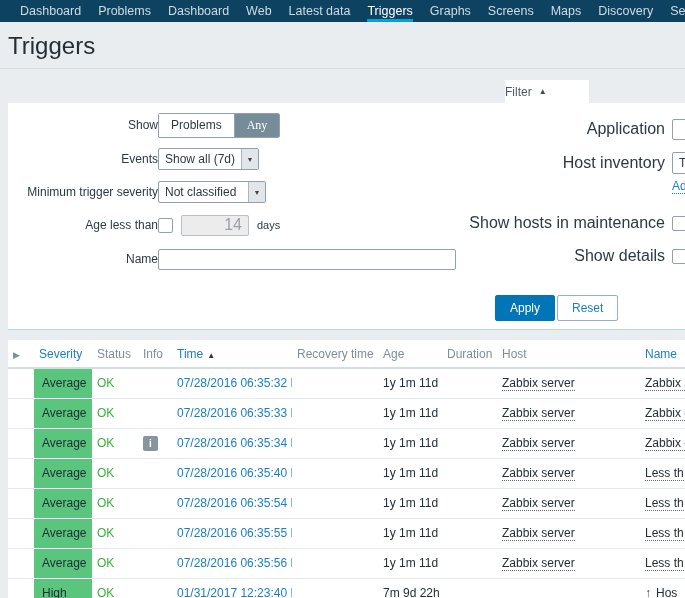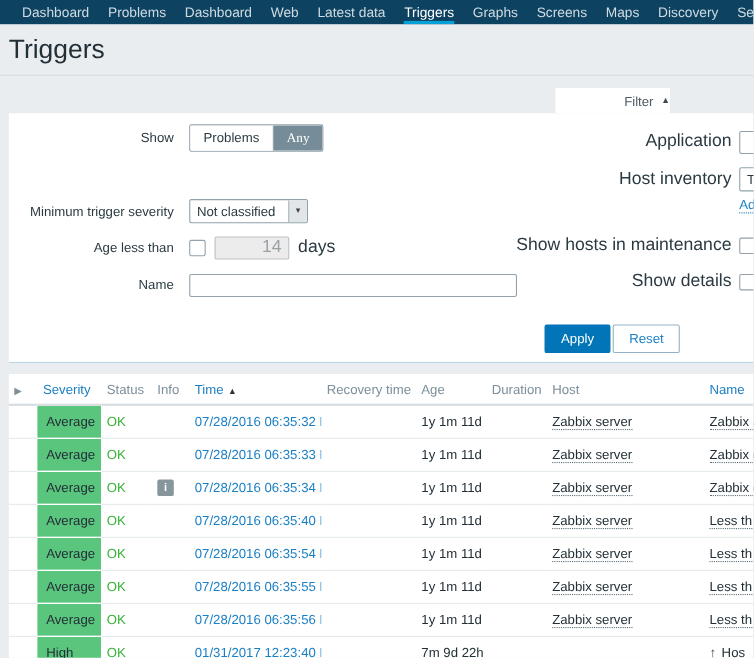--- a/index.html
+++ b/index.html
@@ -16,48 +16,48 @@
     display:flex; align-items:center; cursor:pointer; flex:0 0 auto;
   }
   .nav-item.active { color:#ffffff; border-bottom:3px solid #04a0d8; padding-top:3px; }
 
   
   .page-title { font-size:24px; font-weight:400; color:#222f36; margin:0; padding:10px 8px 8px 8px; }
   .title-divider { border-bottom:1px solid #d6dbdf; width:100%; }
 
   
   .filter-tab {
-    position:absolute; left:505px; top:80px; width:104px; height:23px; background:#ffffff;
-    display:flex; align-items:center; justify-content:flex-end; gap:7px;
+    position:absolute; left:505px; top:80px; width:84px; height:23px; background:#ffffff;
+    display:flex; align-items:center; justify-content:flex-start; gap:7px;
     font-size:12px; color:#4c5b66; cursor:pointer;
   }
   .filter-tab .tri { font-size:8px; color:#3b4a52; }
 
   
   .filter-panel {
     position:absolute; left:8px; top:103px; width:677px; height:227px;
     background:#ffffff; border-bottom:1px solid #bcd7e4;
   }
   .f-row { position:absolute; display:flex; align-items:center; height:24px; left:0; }
-  .f-label { width:150px; text-align:right; font-size:12px; color:#2b3a42; margin-right:14px; flex:0 0 auto; }
+  .f-label { width:150px; text-align:right; font-size:12px; color:#2b3a42; flex:0 0 auto; }
   .fr-label { width:200px; text-align:right; font-size:16px; color:#2b3a42; margin-right:7px; flex:0 0 auto; }
 
   .seg-group { display:flex; border:1px solid #93a1ab; border-radius:2px; overflow:hidden; }
   .seg { padding:4px 12px; font-size:12px; color:#2b3a42; background:#fff; border-right:1px solid #93a1ab; cursor:pointer; white-space:nowrap; }
   .seg:last-child { border-right:none; }
   .seg.active { background:#768d99; color:#fff;font-family:Liberation Serif, serif; }
 
   .sel { display:flex; align-items:center; border:1px solid #8fa1ab; background:#fff; height:22px; border-radius:2px; font-size:12px; color:#2b3a42; cursor:pointer; overflow:hidden; }
   .sel .sel-txt { padding:0 6px; flex:1 1 auto; white-space:nowrap; overflow:hidden; }
   .sel .sel-btn { width:17px; align-self:stretch; background:#e3e6e8; border-left:1px solid #aab6bd; display:flex; align-items:center; justify-content:center; font-size:7px; color:#444; flex:0 0 auto; }
 
   .cb { width:15px; height:15px; border:1px solid #93a1ab; background:#fff; border-radius:2px; flex:0 0 auto; cursor:pointer; }
 
   .age-input { width:68px; height:21px; border:1px solid #b9c1c6; background:#ececec; color:#9aa2a8; font-size:16px; text-align:right; padding:0 6px; margin:0 8px; border-radius:2px; }
-  .suffix { font-size:16px; color:#2b3a42; }
+  .suffix { font-size:11px; color:#2b3a42; }
   .name-input { width:298px; height:21px; border:1px solid #93a1ab; border-radius:2px; font-size:12px; padding:0 6px; color:#2b3a42; }
   .app-input { width:120px; height:21px; border:1px solid #93a1ab; border-radius:2px; font-size:12px; padding:0 6px; color:#2b3a42; }
 
   .add-link { position:absolute; left:664px; top:76px; font-size:12px; color:#1a7fc4; border-bottom:1px dotted #1a7fc4; cursor:pointer; }
 
   .btn-apply { position:absolute; left:487px; top:192px; background:#0275b8; color:#fff; border:1px solid #0275b8; border-radius:2px; padding:5px 14px; font-size:12px; font-family:"Liberation Sans",sans-serif; cursor:pointer; }
   .btn-reset { position:absolute; left:549px; top:192px; background:#fff; color:#1a7fc4; border:1px solid #94b1c3; border-radius:2px; padding:5px 14px; font-size:12px; font-family:"Liberation Sans",sans-serif; cursor:pointer; }
 
   
   .table-wrap { position:absolute; left:8px; top:340px; width:677px; background:#fff; }
@@ -105,20 +105,27 @@
 <div class="filter-panel">
 
   <div class="f-row" style="top:10px;">
     <div class="f-label">Show</div>
     <div class="seg-group" id="segShow">
         <div class="seg">Problems</div>
         <div class="seg active">Any</div>
       </div>
   </div>
 
+  <div class="f-row" style="top:44px;">
+    <div class="f-label">Events</div>
+    <div class="sel" style="width:101px;">
+      <span class="sel-txt">Show all (7d)</span>
+      <span class="sel-btn">▼</span>
+    </div>
+  </div>
 
   <div class="f-row" style="top:77px;">
     <div class="f-label">Minimum trigger severity</div>
     <div class="sel" style="width:108px;">
       <span class="sel-txt">Not classified</span>
       <span class="sel-btn">▼</span>
     </div>
   </div>
 
   <div class="f-row" style="top:110px;">

